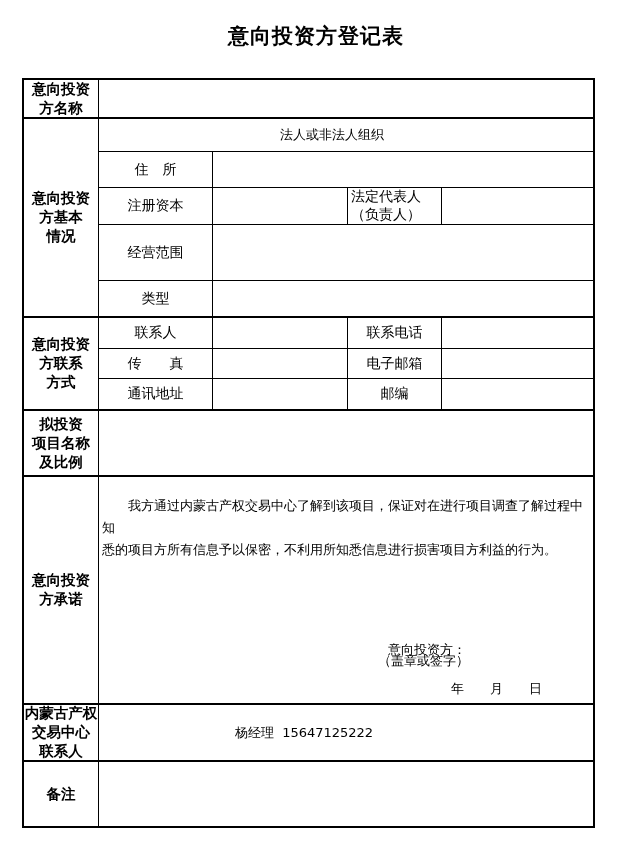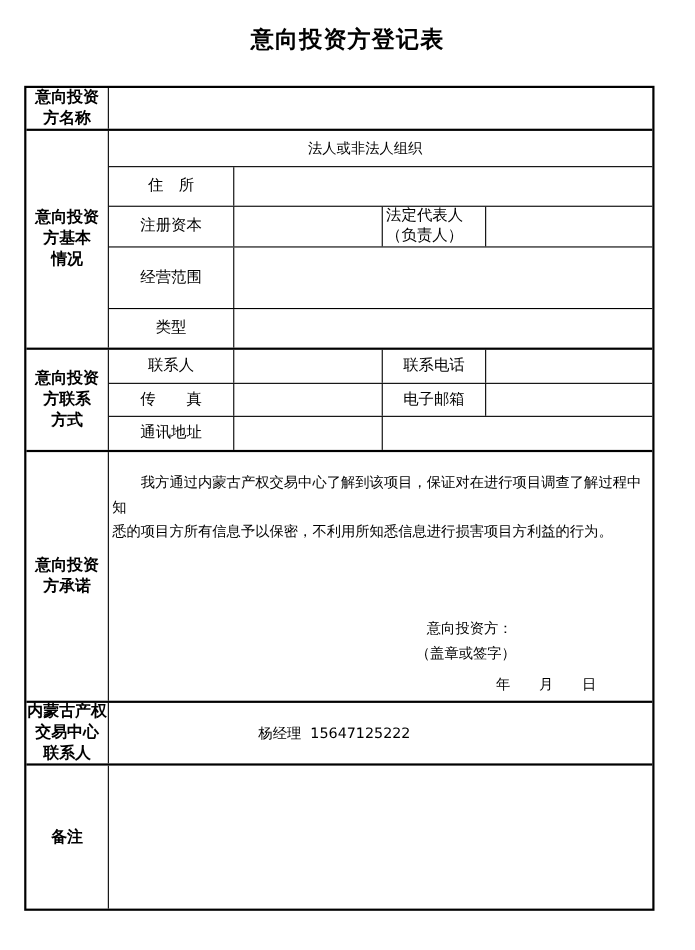--- a/index.html
+++ b/index.html
@@ -23,21 +23,21 @@
   .label{justify-content:center;text-align:center;font-size:14px;line-height:18px;white-space:pre-wrap;}
   .label.left{justify-content:flex-start;text-align:left;padding-left:3px;white-space:pre-line;}
   .grow1{flex:1;}
   .w-label{width:113px;flex:none;}
   .w-mid{width:135px;flex:none;}
   .w-label2{width:94px;flex:none;}
   .orgtype{flex:1;justify-content:center;text-align:center;font-size:13px;padding-right:28px;}
   .para{position:absolute;top:18px;left:3px;right:4px;font-size:13px;line-height:22px;
         text-indent:2em;white-space:pre-line;}
   .sigline{position:absolute;font-size:13px;white-space:pre;line-height:20px;}
-  .sig1{top:151px;left:289px;}
+  .sig1{top:163px;left:289px;}
   .sig2{top:174px;left:279px;}
   .sig3{top:202px;left:352px;}
   .centercontact{flex:1;display:flex;align-items:center;justify-content:center;
                  font-size:13px;padding-right:84px;white-space:pre-wrap;box-sizing:border-box;}
 </style>
 </head>
 <body>
 
 <div class="page">
   <div class="title">意向投资方登记表</div>
@@ -93,25 +93,32 @@
         </div>
         <div class="srow" style="height:30px">
           <div class="cell label w-label">传　　真</div>
           <div class="cell w-mid"></div>
           <div class="cell label w-label2">电子邮箱</div>
           <div class="cell grow1"></div>
         </div>
         <div class="srow grow">
           <div class="cell label w-label">通讯地址</div>
           <div class="cell w-mid"></div>
+          <div class="cell label w-label2">邮编</div>
           <div class="cell grow1"></div>
         </div>
       </div>
     </div>
 
+    <div class="sec" style="height:66px">
+      <div class="hcell">拟投资
+项目名称
+及比例</div>
+      <div class="scontent"></div>
+    </div>
 
     <div class="sec" style="height:228px">
       <div class="hcell">意向投资
 方承诺</div>
       <div class="scontent">
         <div class="para">我方通过内蒙古产权交易中心了解到该项目，保证对在进行项目调查了解过程中知
 悉的项目方所有信息予以保密，不利用所知悉信息进行损害项目方利益的行为。</div>
         <div class="sigline sig1">意向投资方：</div>
         <div class="sigline sig2">（盖章或签字）</div>
         <div class="sigline sig3">年　　月　　日</div>

